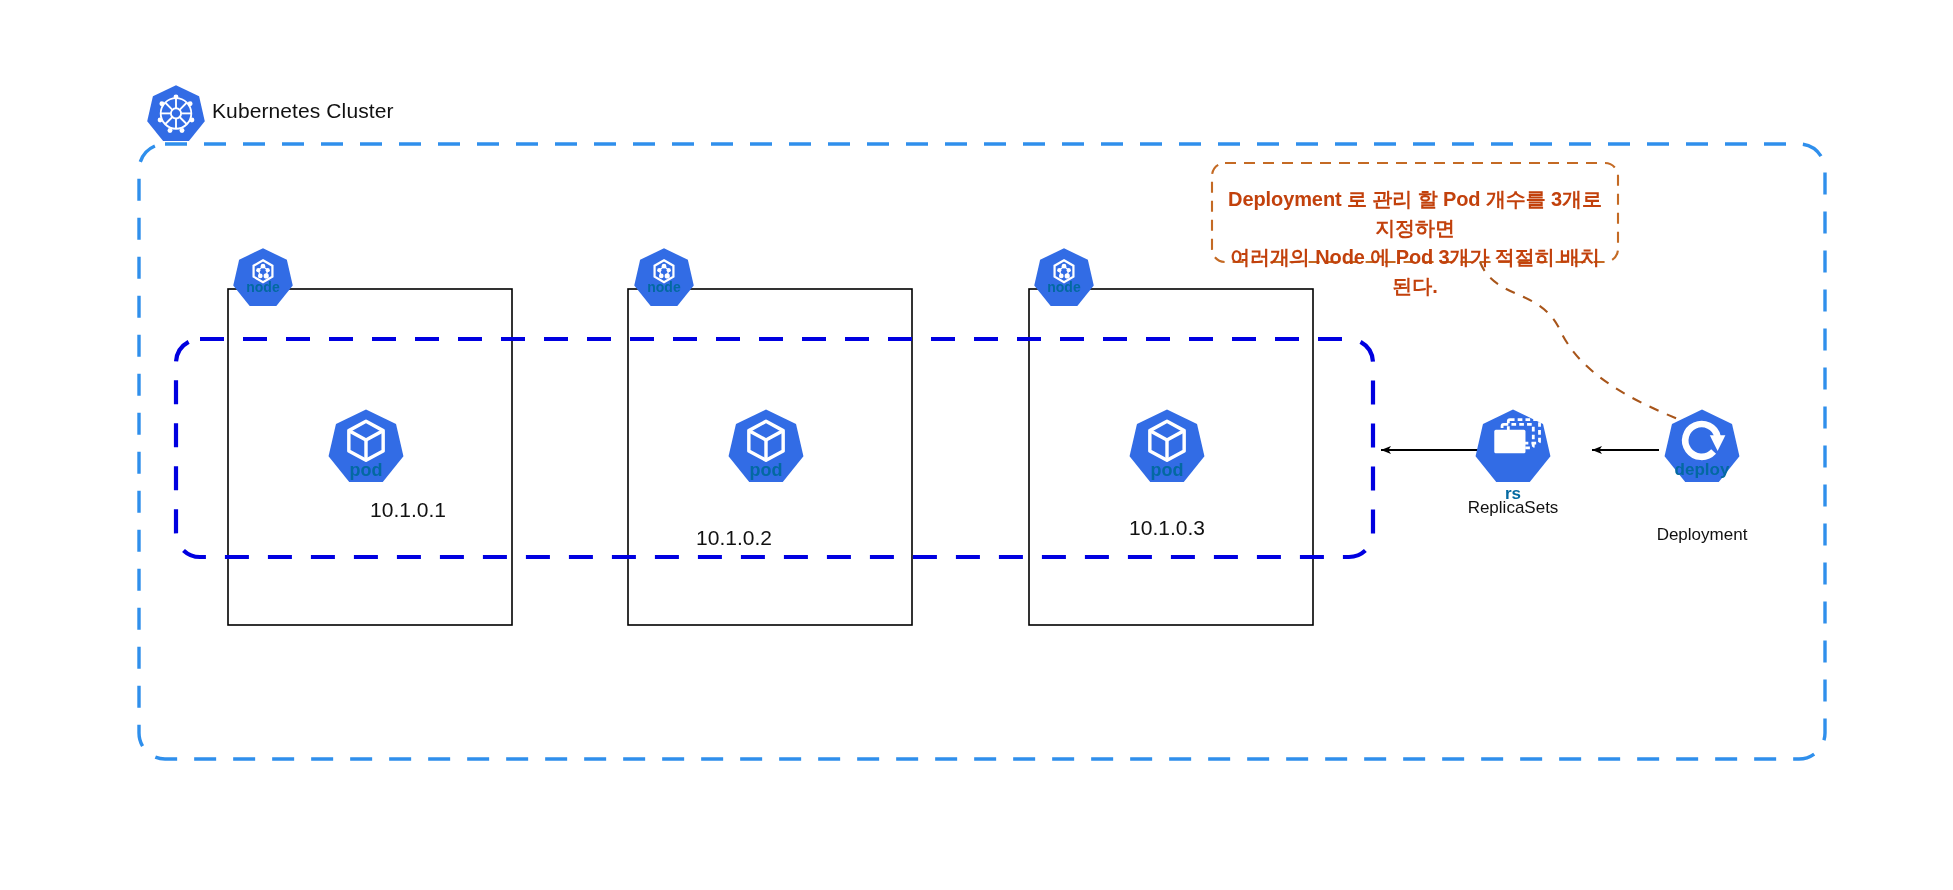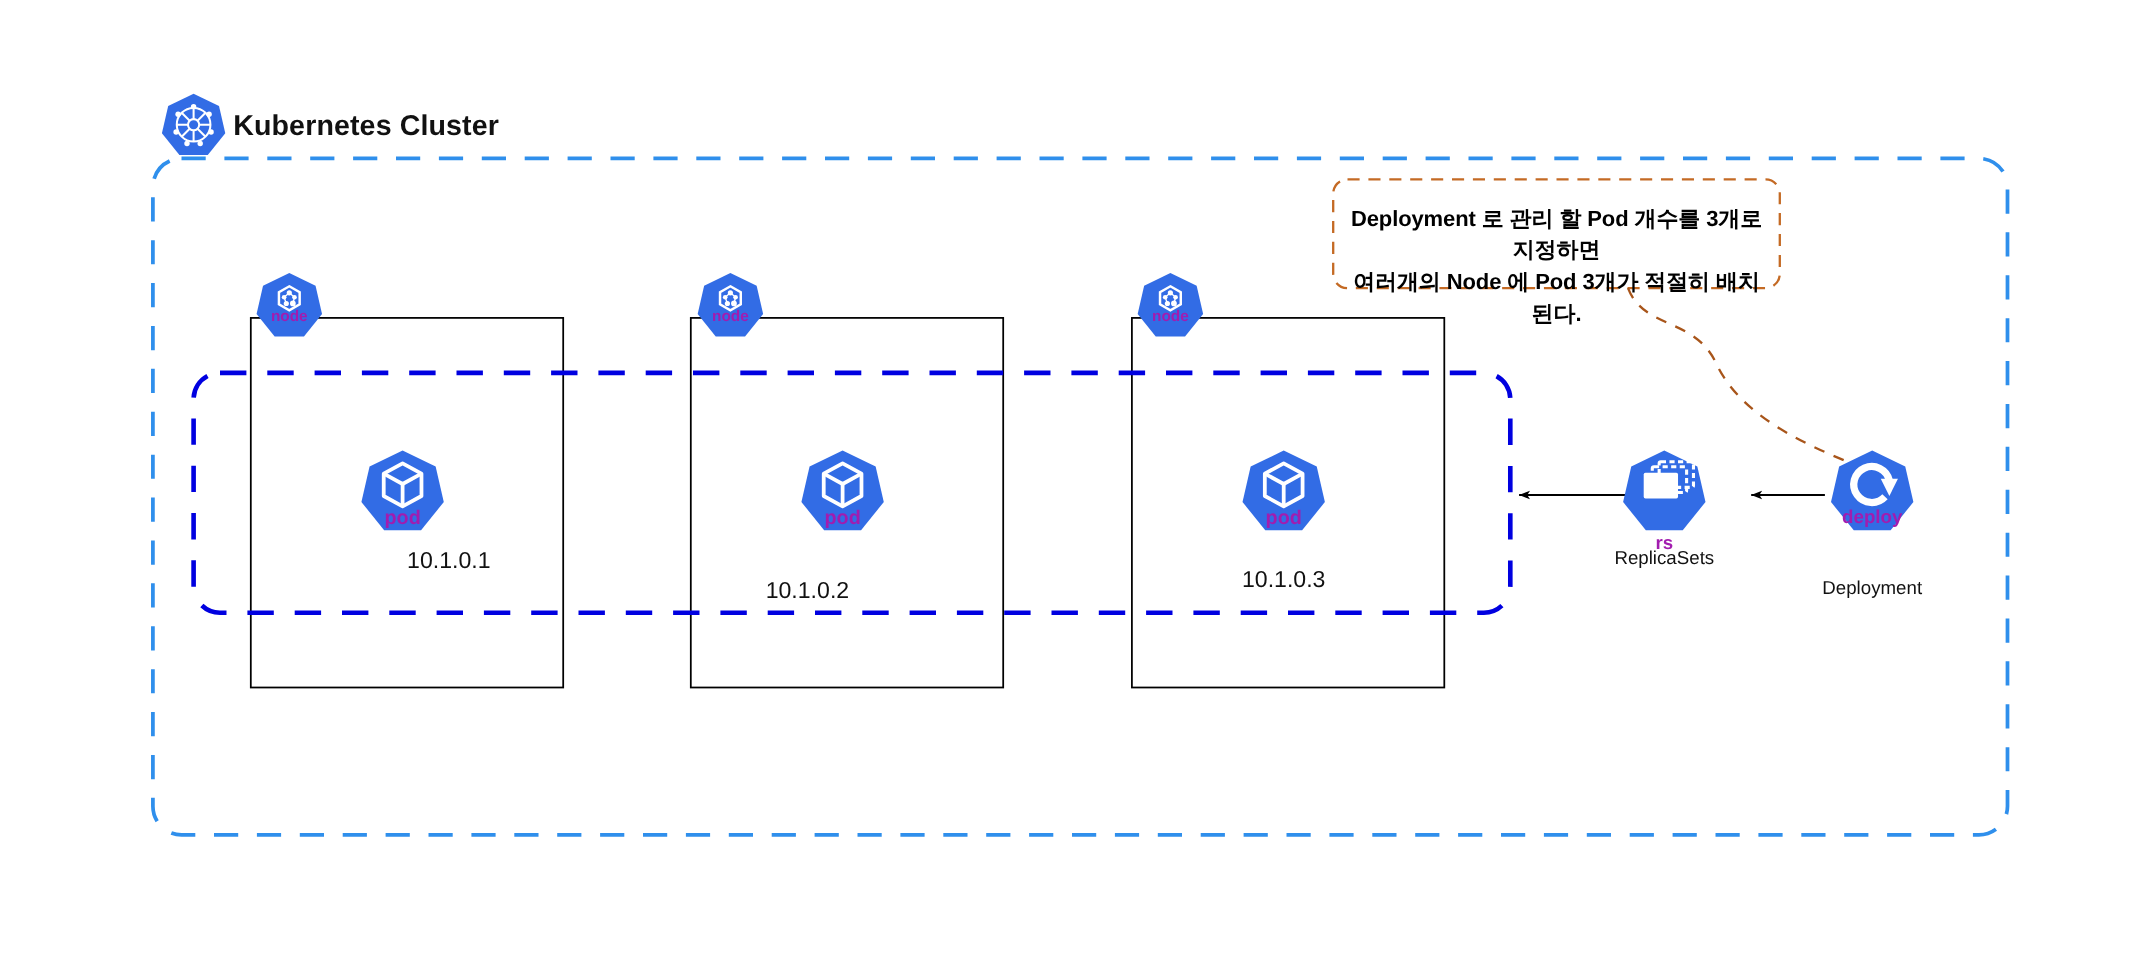--- a/index.html
+++ b/index.html
@@ -27,45 +27,44 @@
     width: 1953px;
     height: 890px;
     pointer-events: none;
   }
   .lbl {
     position: absolute;
     color: #111111;
     white-space: nowrap;
   }
   .cluster-title {
-    font-size: 26px;
+    font-size: 21px;
     letter-spacing: 0.1px;
-    font-weight: bold;
   }
   .ip-label {
     font-size: 21px;
     text-align: center;
   }
   .comp-label {
     font-size: 17px;
     text-align: center;
   }
   .callout-text {
     position: absolute;
-    color: #000000;
+    color: #c2410c;
     font-size: 20px;
     font-weight: bold;
     line-height: 1.45;
     text-align: center;
     white-space: pre-line;
     letter-spacing: -0.1px;
   }
   .hept-label {
     position: absolute;
-    color: #a21caf;
+    color: #0369a1;
     font-weight: bold;
     text-align: center;
     width: 100%;
     left: 0;
   }
 </style>
 </head>
 <body>
 
 <div id="canvas">

